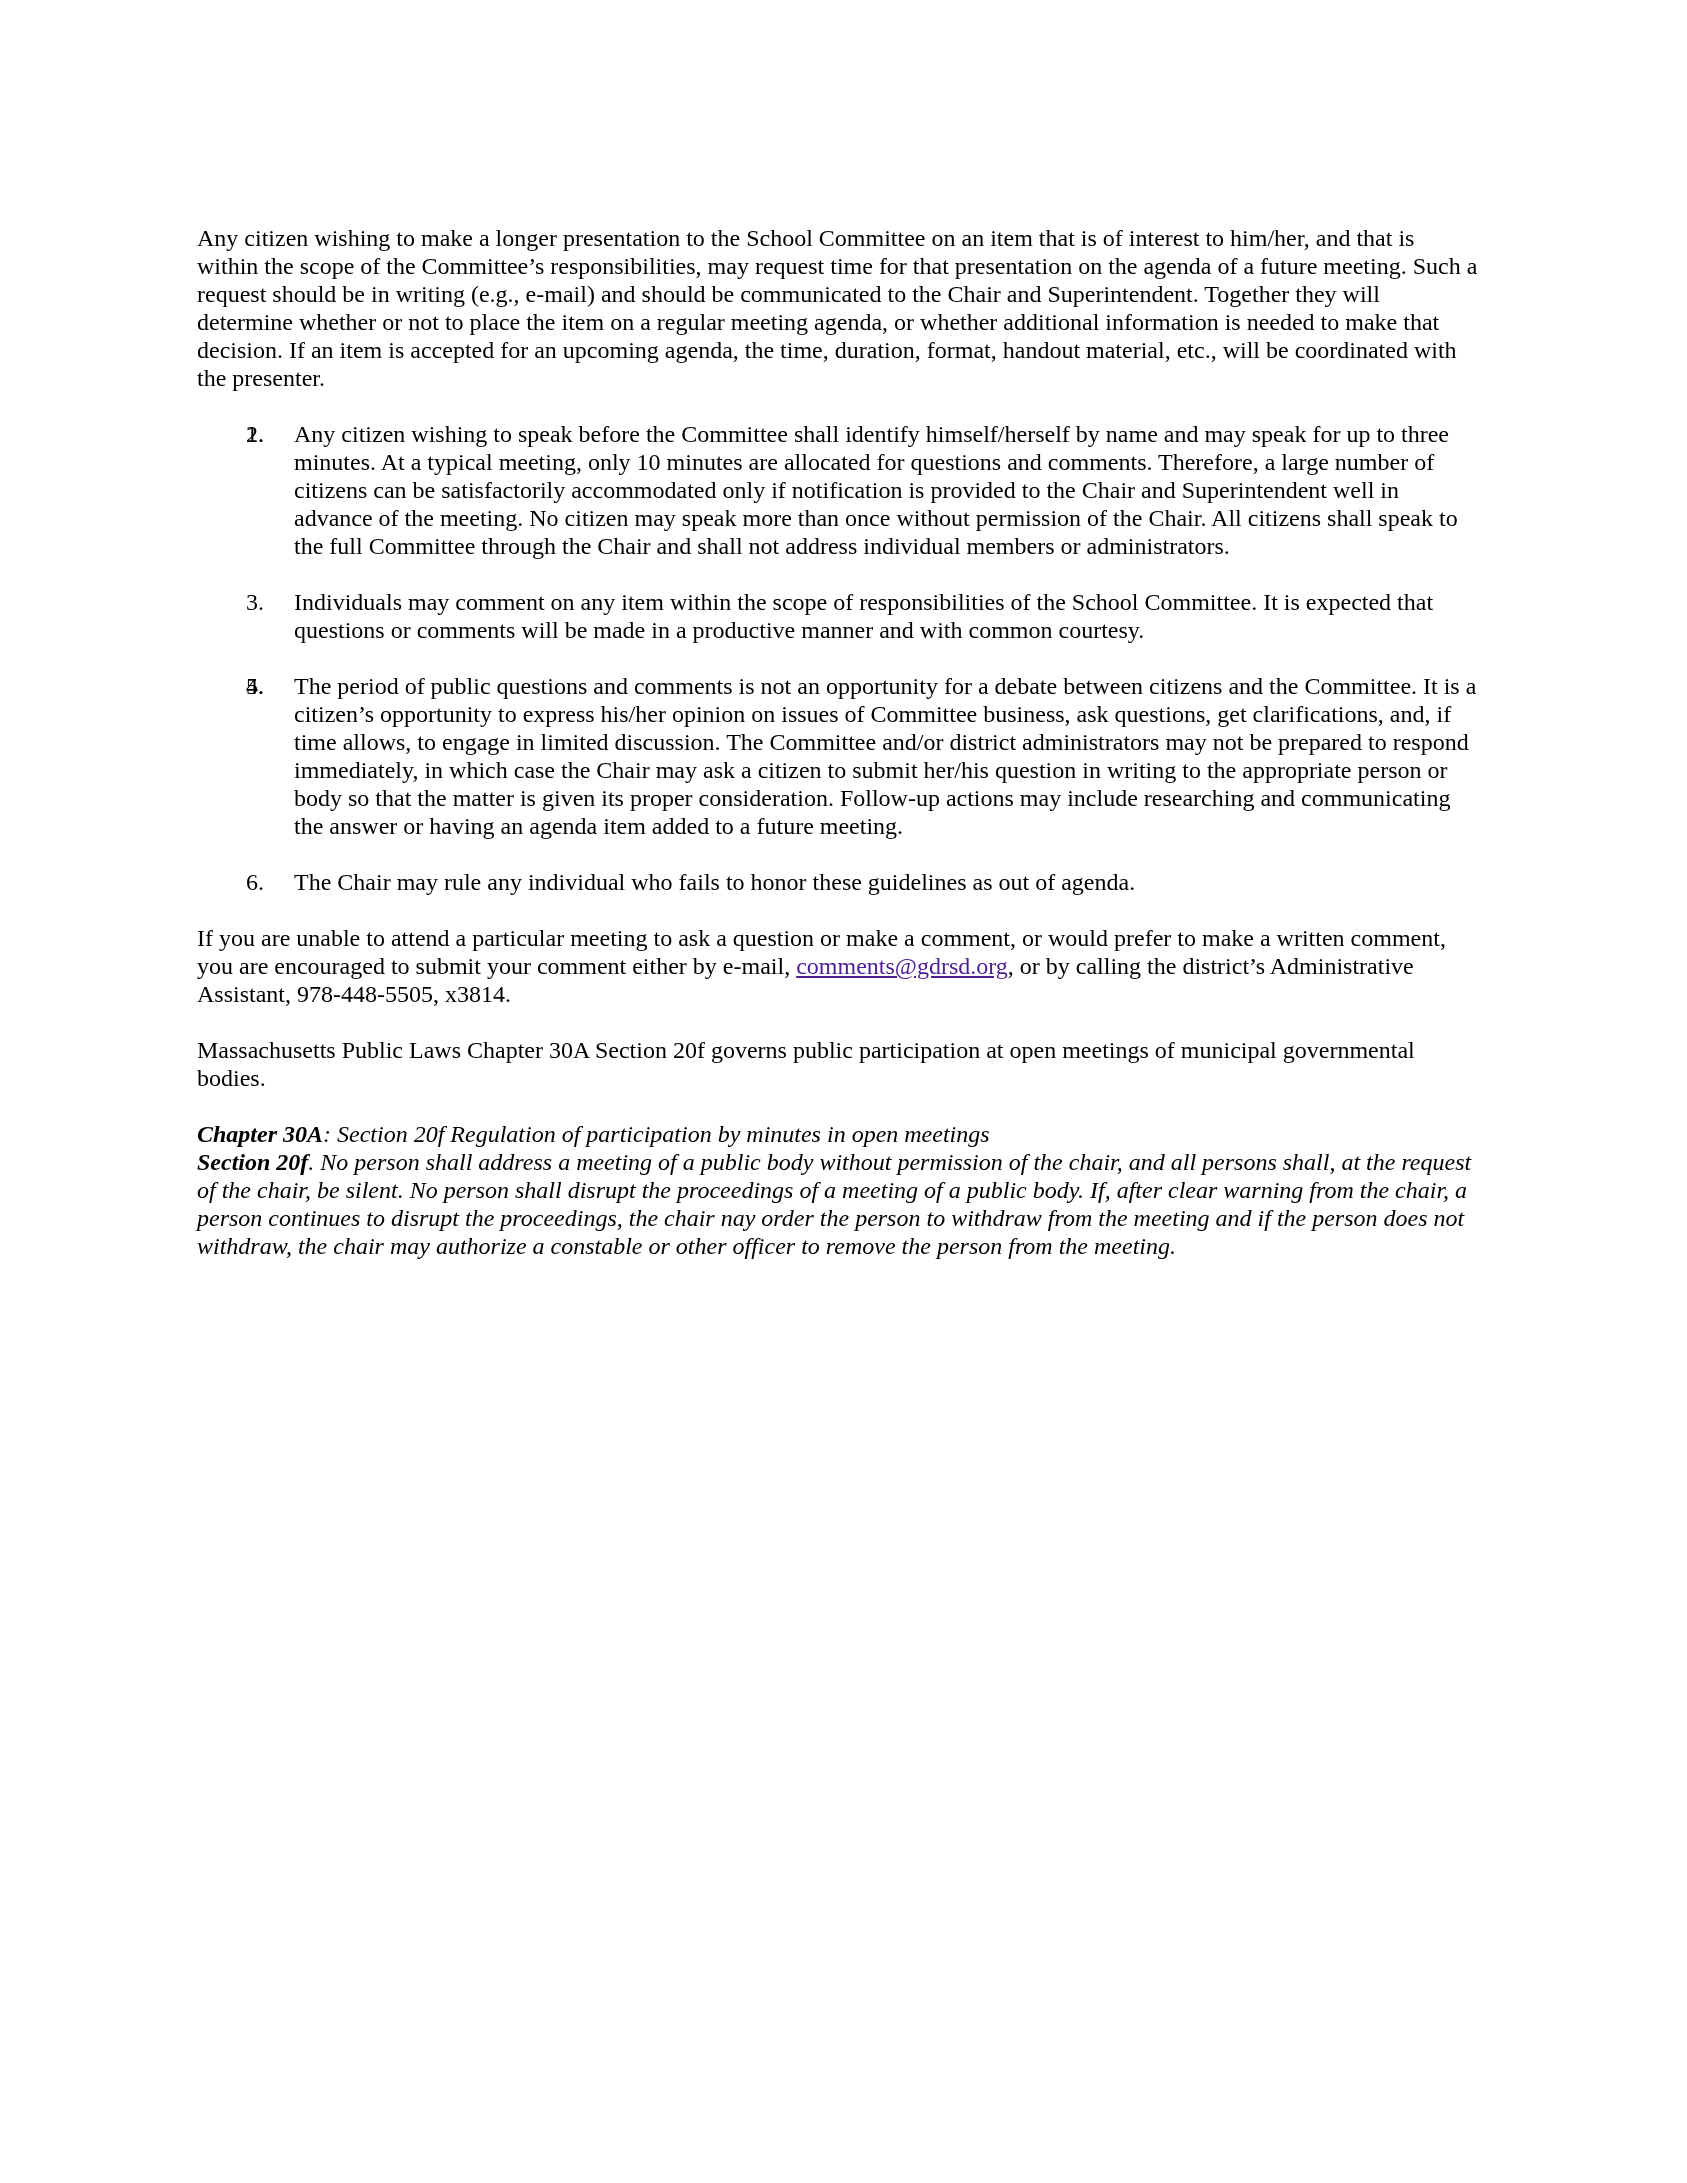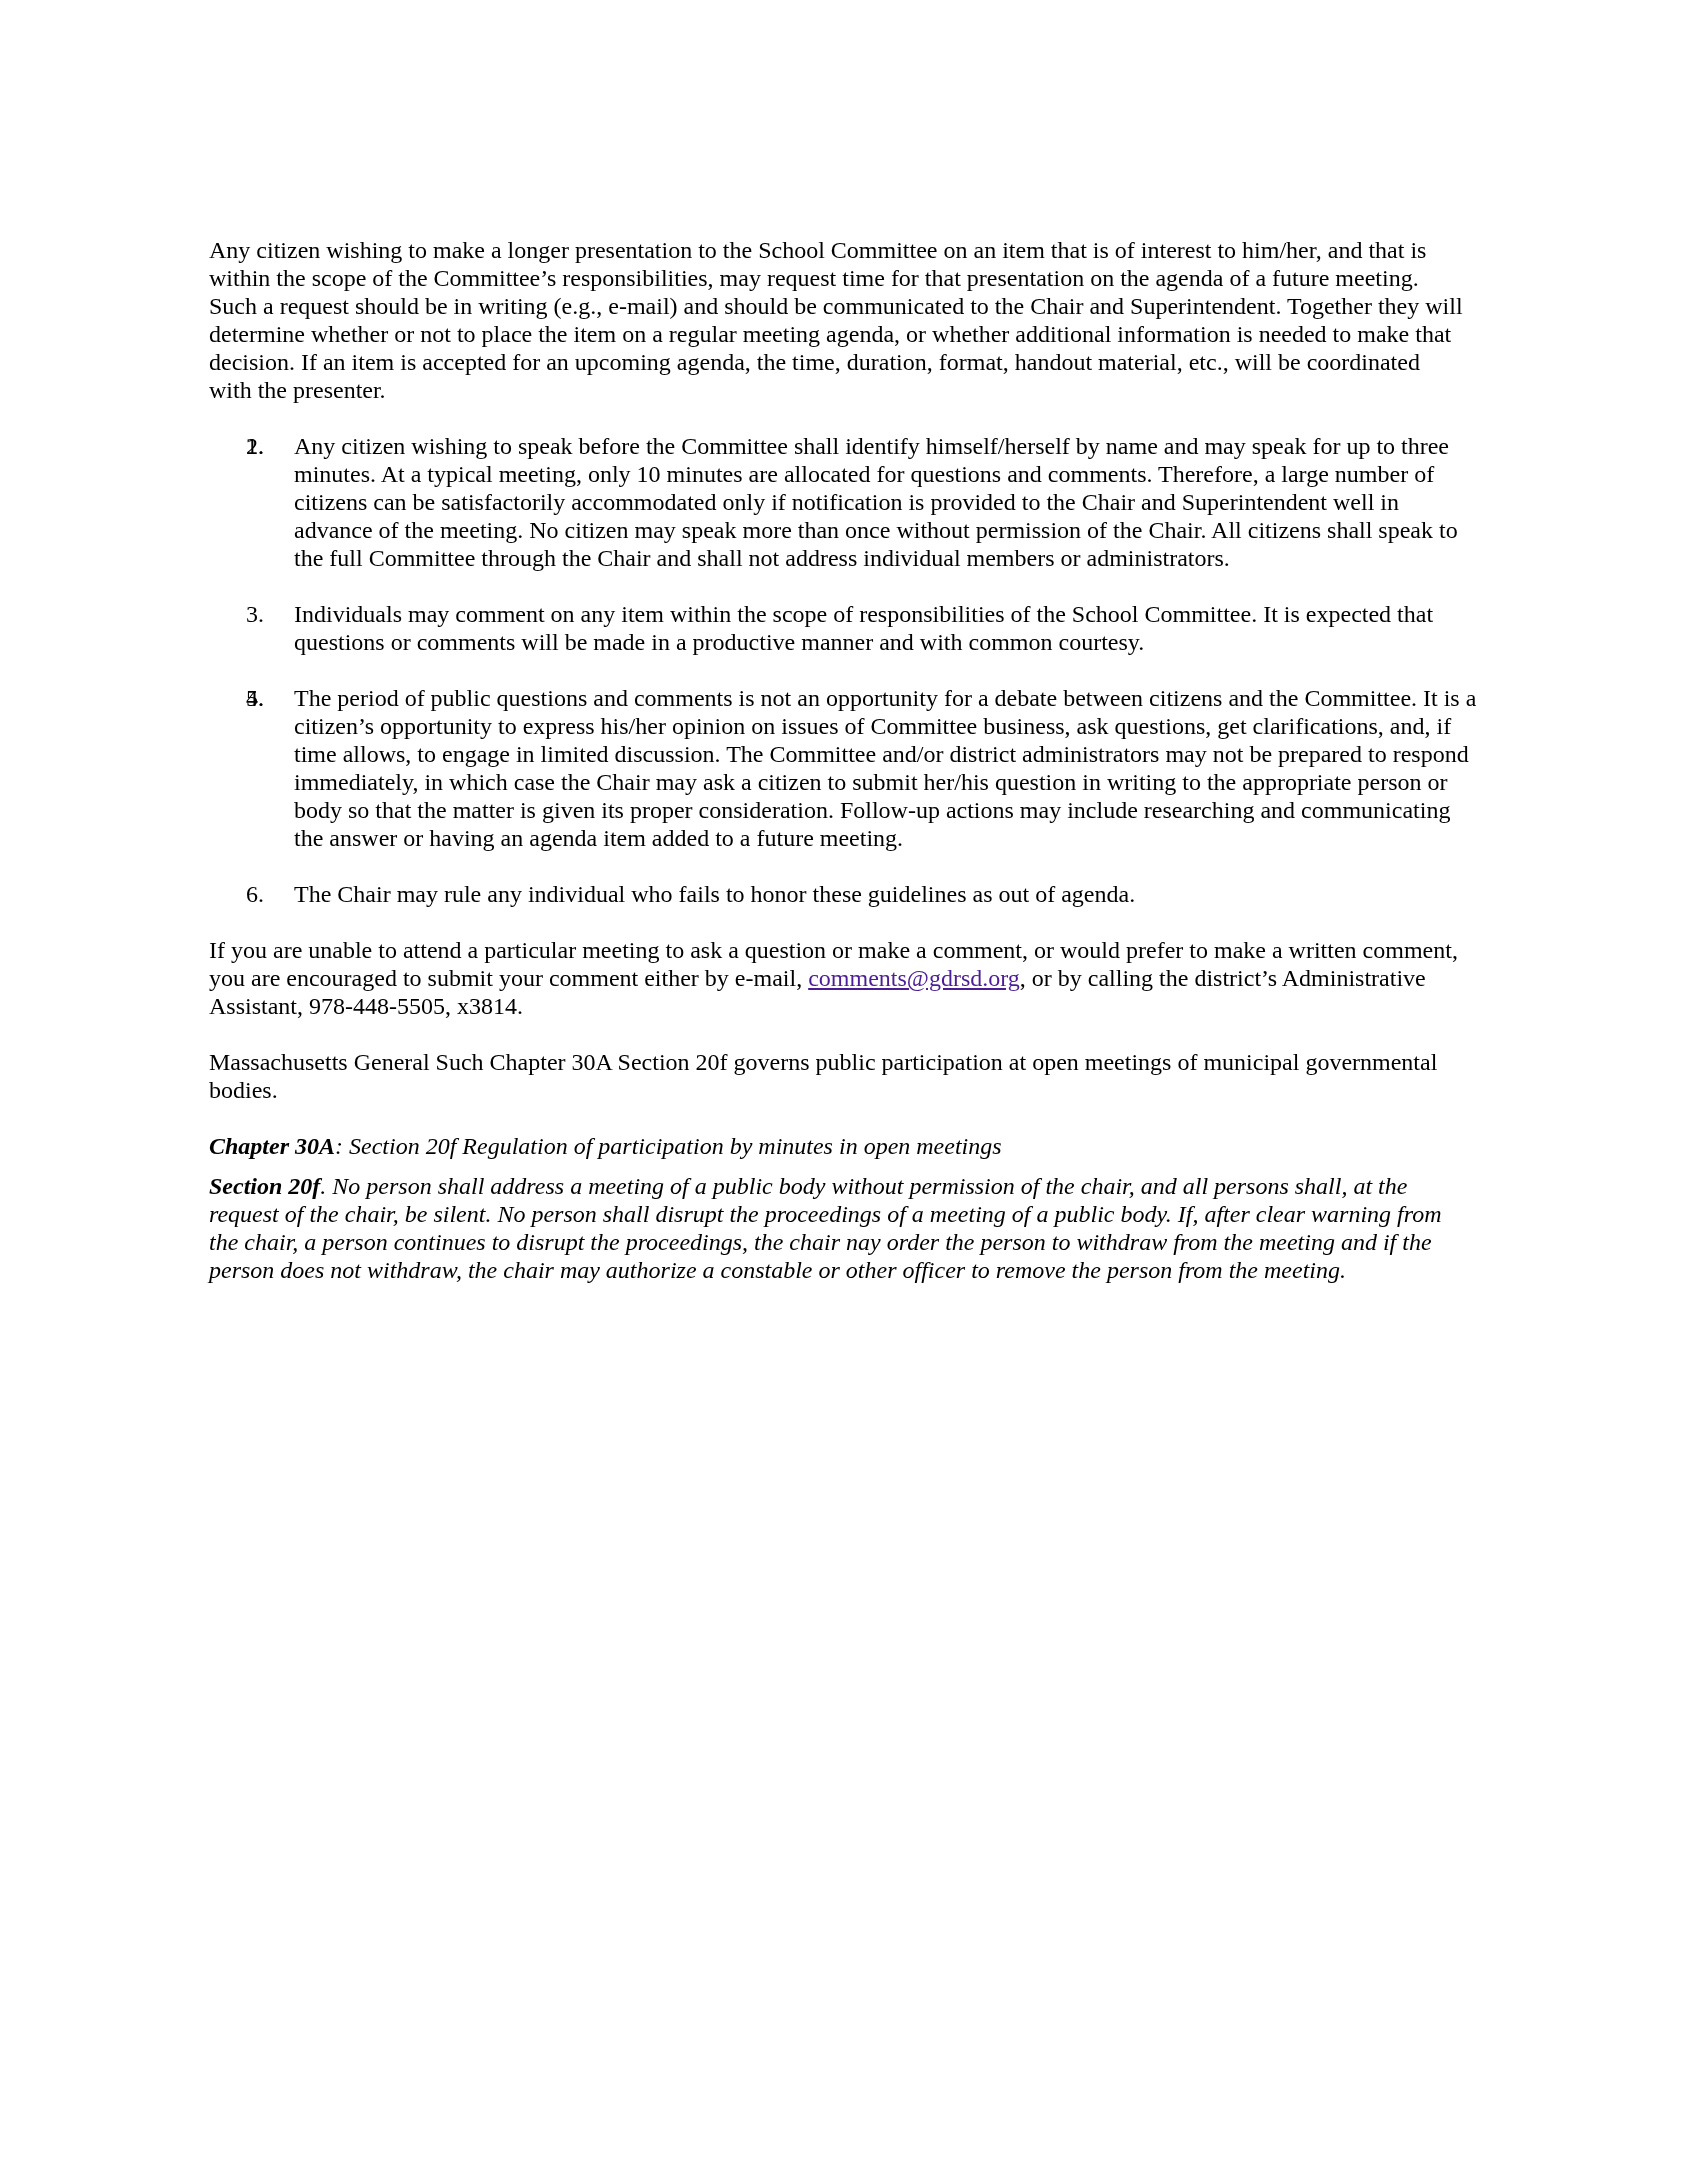--- a/index.html
+++ b/index.html
@@ -7,21 +7,21 @@
   .page {
     position: absolute;
     left: 197px;
     top: 224px;
     width: 1283px;
     font-family: "Liberation Serif", "DejaVu Serif", serif;
     font-size: 24px;
     line-height: 28px;
     color: #000000;
   }
-  p { margin: 12px; }
+  p { margin: 0; }
   .para { margin-bottom: 28px; }
   ol.rules { list-style: none; margin: 0 0 28px 0; padding: 0; }
   ol.rules li { position: relative; padding-left: 97px; margin-bottom: 28px; }
   ol.rules li:last-child { margin-bottom: 0; }
   .num { position: absolute; left: 49px; top: 0; }
   a.email { color: #4c1d95; text-decoration: underline; }
   .refs { margin-bottom: 28px; }
   .statute { font-style: italic; }
   .statute b { font-weight: bold; }
 </style>
@@ -54,21 +54,21 @@
     </li>
     <li>
       <span class="num">6.</span>
       <span>The Chair may rule any individual who fails to honor these guidelines as out of agenda.</span>
     </li>
   </ol>
 
   <p class="para"><span>If you are unable to attend a particular meeting to ask a question or make a comment, or would prefer to make a written comment, you are encouraged to submit your comment either by e-mail, </span><a class="email" href="mailto:comments@gdrsd.org">comments@gdrsd.org</a><span>, or by calling the district’s Administrative Assistant, 978-448-5505, x3814.</span></p>
 
   <div class="refs">
-    <p>Massachusetts General Such Chapter 30A Section 20f governs public participation at open meetings of municipal governmental bodies.</p>
+    <p>Massachusetts Public Laws Chapter 30A Section 20f governs public participation at open meetings of municipal governmental bodies.</p>
   </div>
 
   <div class="statute">
     <p><b>Chapter 30A</b><span>: Section 20f Regulation of participation by minutes in open meetings</span></p>
     <p><b>Section 20f</b><span>. No person shall address a meeting of a public body without permission of the chair, and all persons shall, at the request of the chair, be silent.  No person shall disrupt the proceedings of a meeting of a public body.  If, after clear warning from the chair, a person continues to disrupt the proceedings, the chair nay order the person to withdraw from the meeting and if the person does not withdraw, the chair may authorize a constable or other officer to remove the person from the meeting.</span></p>
   </div>
 
 </div>
 
 

